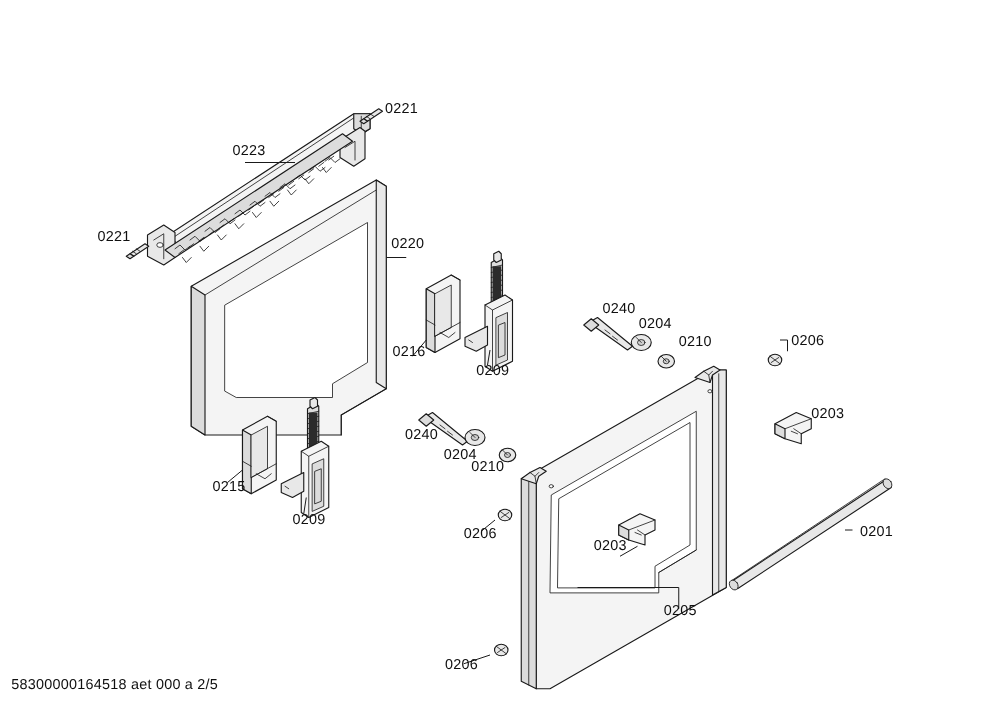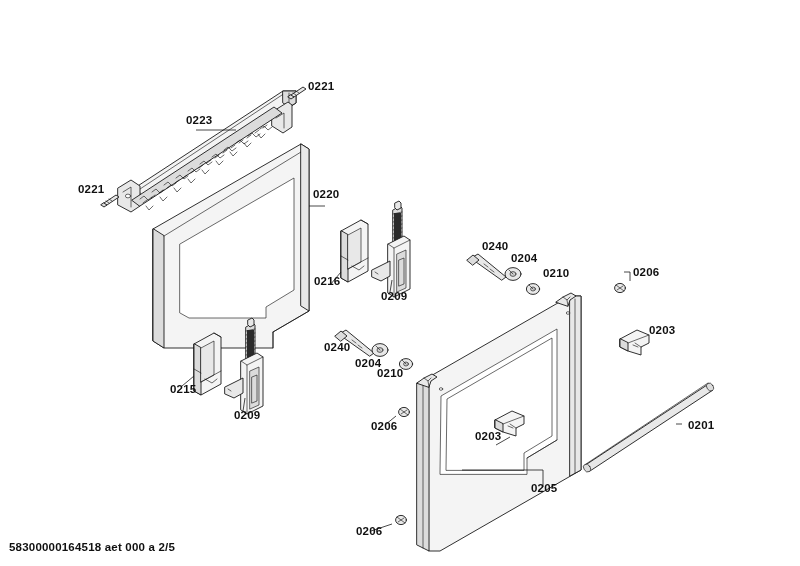--- a/index.html
+++ b/index.html
@@ -13,21 +13,20 @@
     height: 566px;
     font-family: "Liberation Sans", sans-serif;
     overflow: hidden;
     position: relative;
   }
   #diagram-root {
     position: relative;
     width: 652px;
     height: 566px;
     background: #ffffff;
-    font-weight: bold;
   }
   svg#parts-svg {
     display: block;
     width: 800px;
     height: 566px;
   }
   .lbl {
     font-family: "Liberation Sans", sans-serif;
     font-size: 11.5px;
     fill: #101010;

